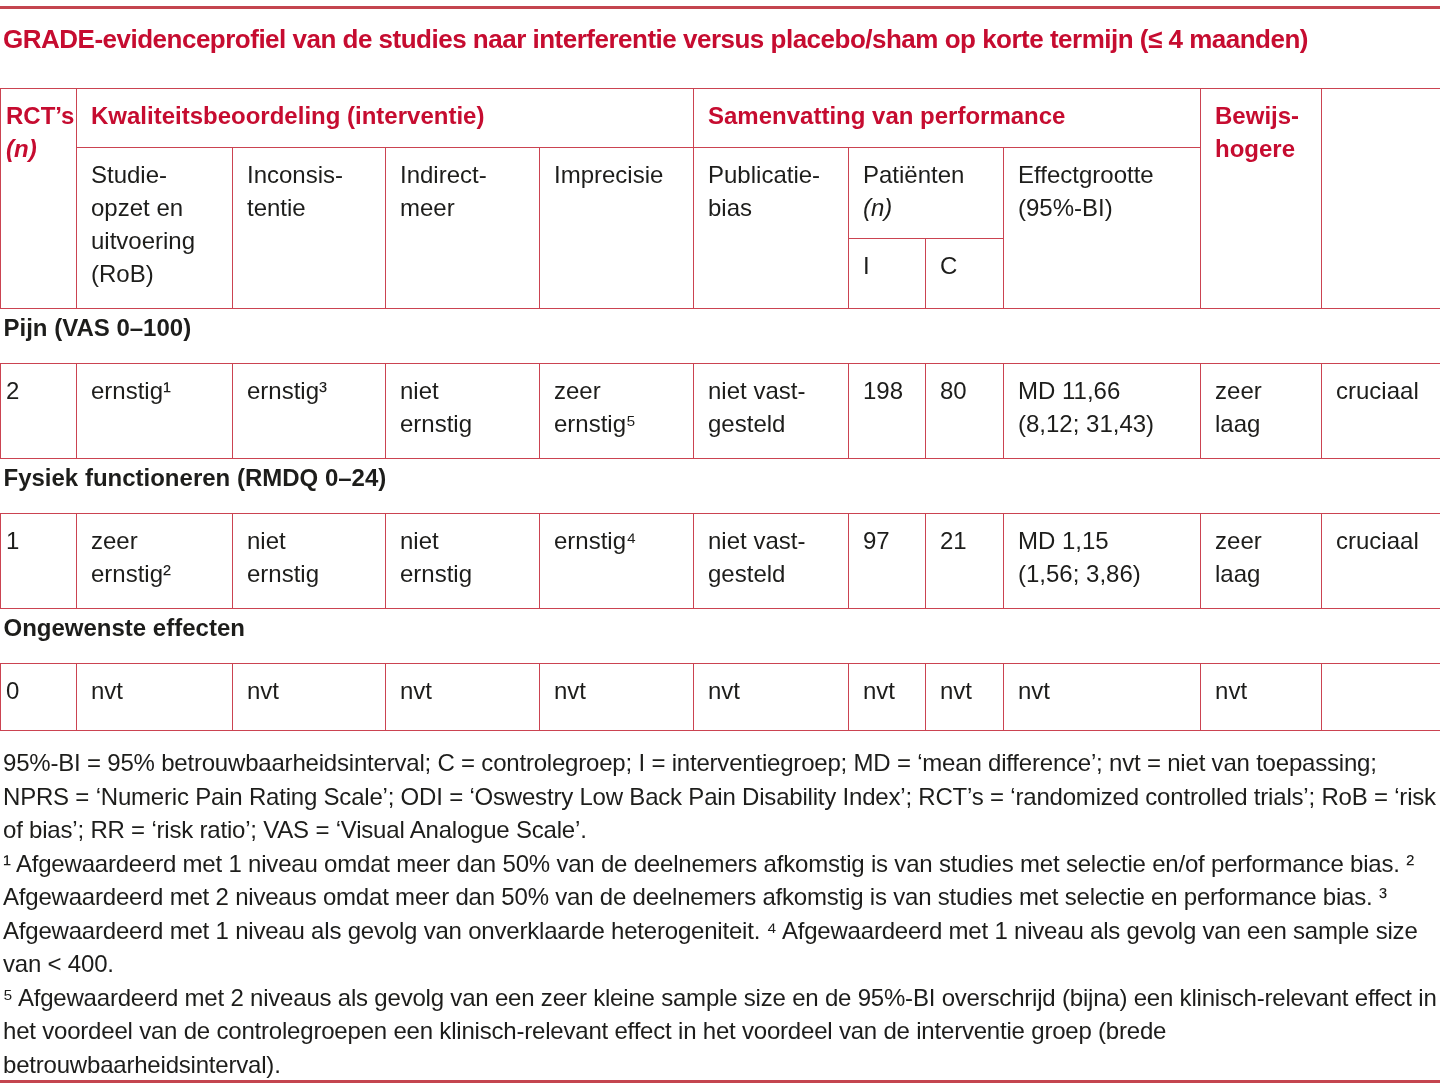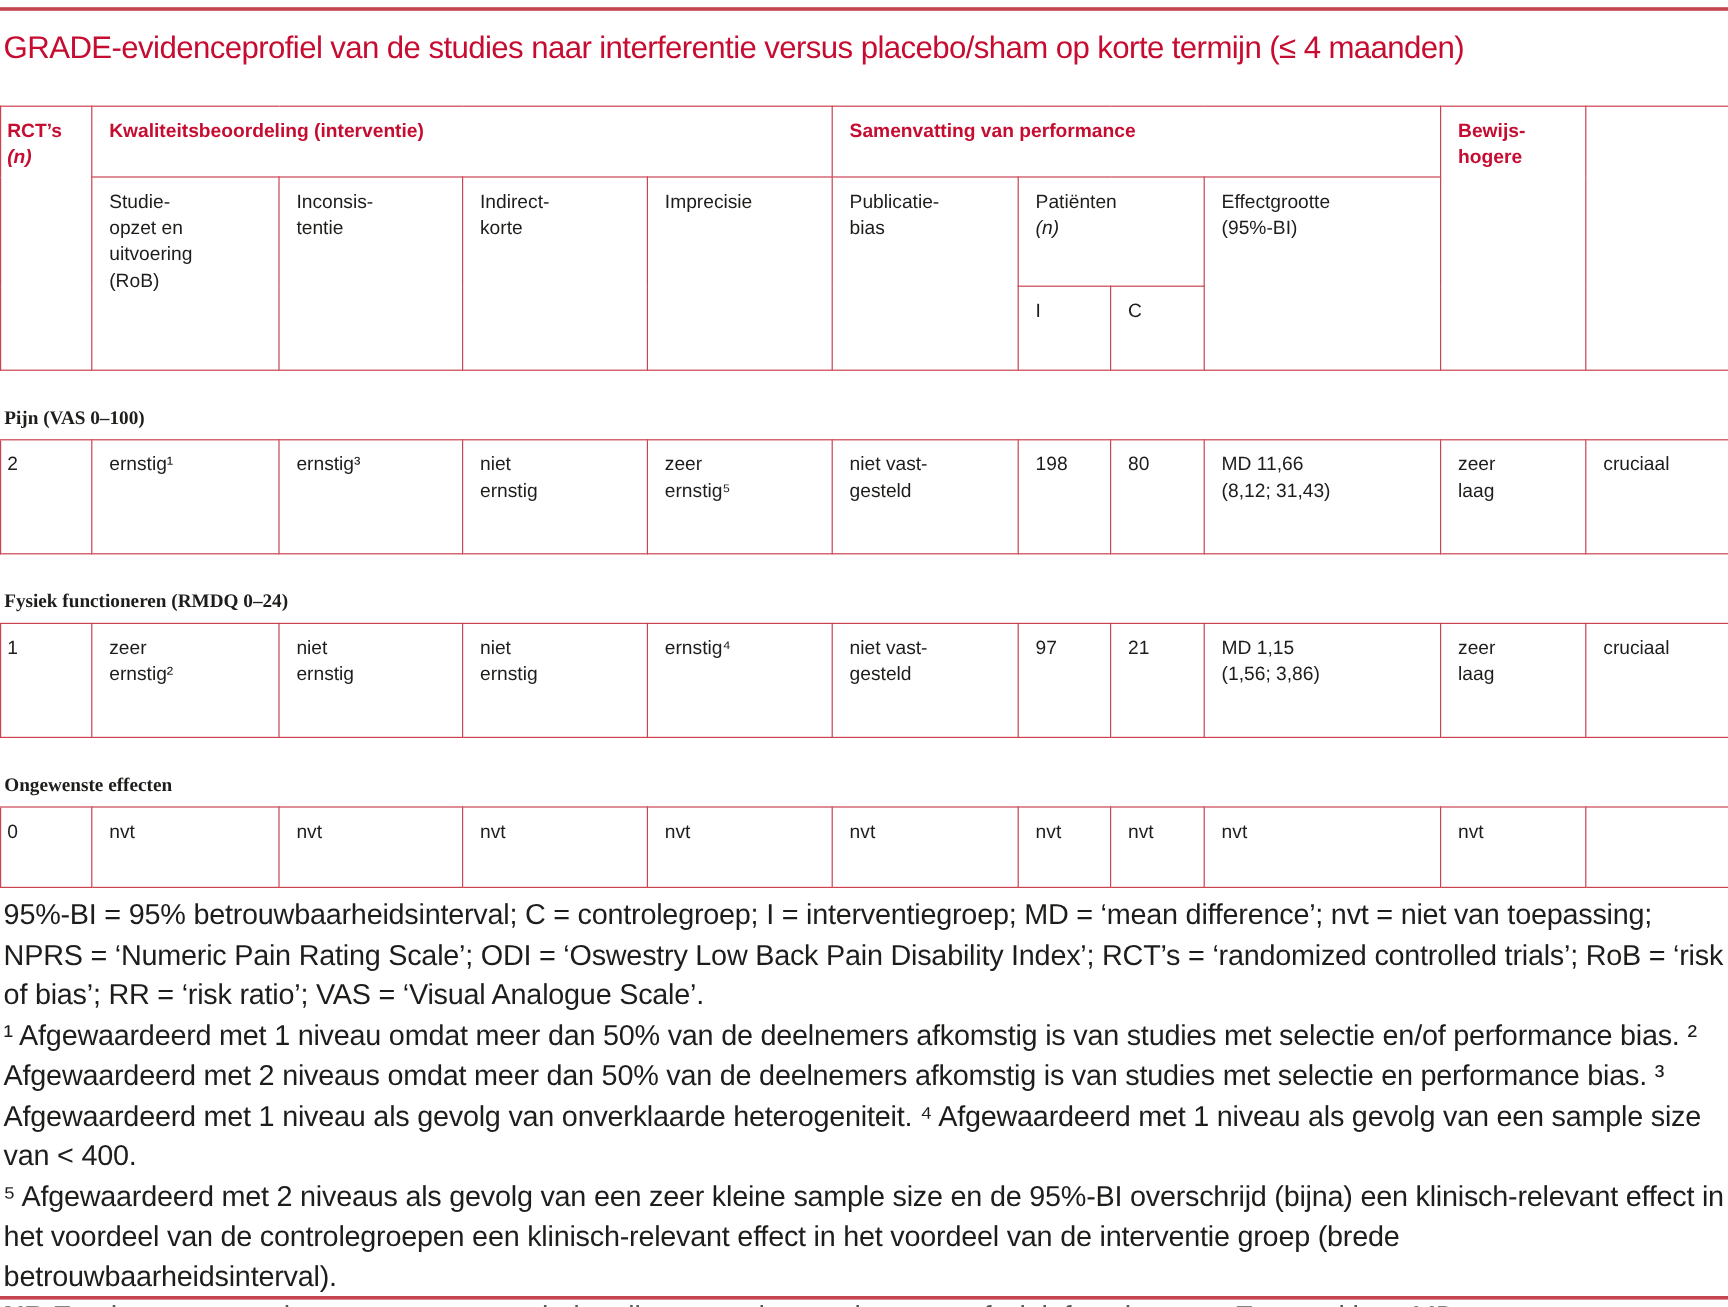--- a/index.html
+++ b/index.html
@@ -7,48 +7,47 @@
     width:1440px; height:1089px; background:#ffffff; position:relative;
     font-family:"Liberation Sans","DejaVu Sans",sans-serif;
     color:#1d1d1b; overflow:hidden;
   }
   .rule { position:absolute; left:0; width:1440px; height:3px; background:#c4454f; }
   .rule.top { top:6px; }
   .rule.bottom { top:1080px; }
 
   .title {
     position:absolute; left:3px; top:24px; margin:0;
-    font-size:26px; font-weight:400; letter-spacing:-0.5px;
+    font-size:26px; font-weight:700; letter-spacing:-0.5px;
     color:#c60c30; white-space:nowrap;
   }
 
   table.grade {
     position:absolute; top:88px; left:0; width:1440px;
     border-collapse:collapse; table-layout:fixed;
   }
   .grade th, .grade td {
     border:1.5px solid #cb4351;
     vertical-align:top; text-align:left;
     padding:10px 8px 6px 14px;
-    font-size:16px; font-weight:400; line-height:1.38;
+    font-size:24px; font-weight:400; line-height:1.38;
     white-space:pre-line; overflow:hidden;
   }
   .grade th.first, .grade td.first { padding-left:5px; }
   .grade .red { color:#c60c30; font-weight:700; }
   .grade tr.h1 { height:59px; }
   .grade tr.h2 { height:91px; }
   .grade tr.h3 { height:70px; }
   .grade tr.section { height:55px; }
   .grade tr.data { height:95px; }
   .grade tr.data.short { height:67px; }
   .grade tr.section td {
     border-left:none; border-right:none;
-    font-weight:700; padding-left:3px; padding-top:29px;
+    font-weight:700; padding-left:3px; padding-top:2px;
     white-space:nowrap;
-    font-family:Liberation Serif, serif;
   }
   .block { display:block; }
   .italic { font-style:italic; }
 
   .notes {
     position:absolute; left:3px; top:746px; width:1434px;
     font-size:24px; line-height:33.5px; letter-spacing:-0.2px;
   }
   .notes p { margin:0; }
   .notes .nb { font-weight:700; }
@@ -84,21 +83,21 @@
       <th rowspan="3"></th>
     </tr>
     <tr class="h2">
       <th rowspan="2">Studie-
 opzet en
 uitvoering
 (RoB)</th>
       <th rowspan="2">Inconsis-
 tentie</th>
       <th rowspan="2">Indirect-
-korte</th>
+meer</th>
       <th rowspan="2">Imprecisie</th>
       <th rowspan="2">Publicatie-
 bias</th>
       <th colspan="2"><span class="block">Patiënten</span><span class="block italic">(n)</span></th>
       <th rowspan="2">Effectgrootte
 (95%-BI)</th>
     </tr>
     <tr class="h3">
       <th>I</th>
       <th>C</th>

